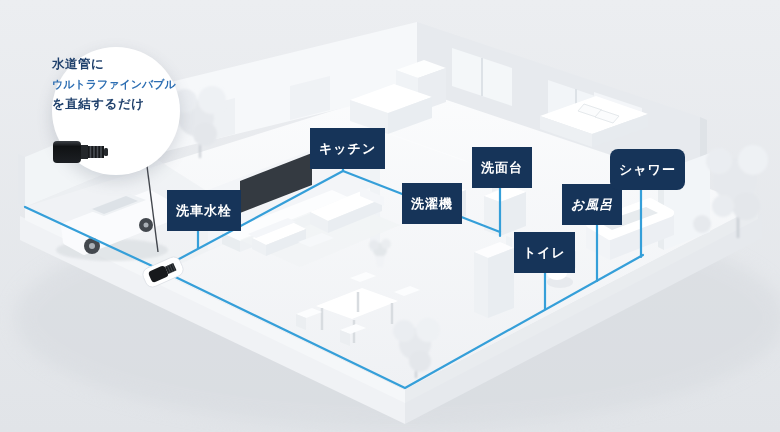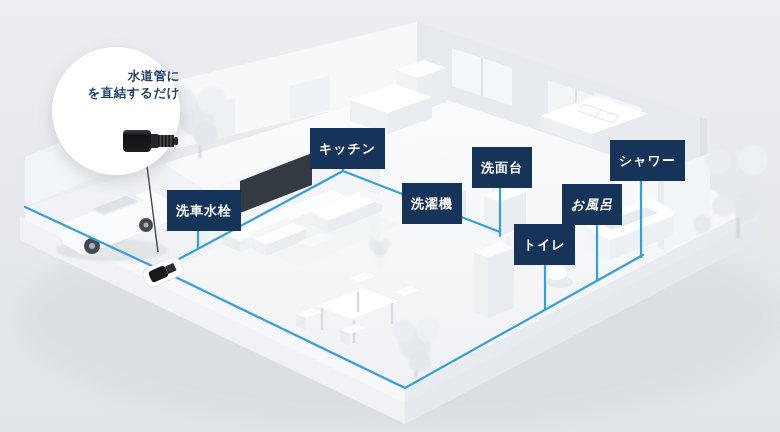--- a/index.html
+++ b/index.html
@@ -18,21 +18,21 @@
     line-height:1;
     padding:14px 9px;
     letter-spacing:1px;
     white-space:nowrap;
     z-index:5;
   }
   .callout{
     position:absolute;left:52px;top:47px;width:128px;height:128px;
     background:#ffffff;border-radius:50%;
     box-shadow:0 6px 16px rgba(80,92,110,.20);
-    display:flex;flex-direction:column;align-items:flex-end;justify-content:center;
+    display:flex;flex-direction:column;align-items:flex-start;justify-content:center;
     text-align:center;z-index:6;
   }
   .callout .l1,.callout .l3{font-size:12.5px;font-weight:bold;color:#1e3f6b;letter-spacing:.5px;}
   .callout .l2{font-size:11px;font-weight:bold;color:#2e6fb3;margin:4px 0;letter-spacing:0;}
   .callout .l3{margin-bottom:20px;}
   .callout svg{margin-top:5px;}
 </style>
 </head>
 <body>
 
@@ -247,20 +247,21 @@
       <rect x="4" y="-4" width="9" height="8" fill="#1d2023"></rect>
       <line x1="6.5" y1="-4" x2="6.5" y2="4" stroke="#40444a" stroke-width="1"></line>
       <line x1="9" y1="-4" x2="9" y2="4" stroke="#40444a" stroke-width="1"></line>
       <line x1="11.5" y1="-4" x2="11.5" y2="4" stroke="#40444a" stroke-width="1"></line>
     </g>
   </g>
 </svg>
 
 <div class="callout">
   <div class="l1">水道管に</div>
+  <div class="l2">ウルトラファインバブル</div>
   <div class="l3">を直結するだけ</div>
   <svg width="58" height="28" viewBox="0 0 58 28">
     <defs>
       <linearGradient id="devBody" x1="0" y1="0" x2="0" y2="1">
         <stop offset="0" stop-color="#3c4046"></stop>
           <stop offset=".25" stop-color="#101214"></stop>
           <stop offset="1" stop-color="#1c1f23"></stop>
       </linearGradient>
     </defs>
     <rect x="1" y="3" width="28" height="22" rx="4" fill="url(#devBody)"></rect>
@@ -271,15 +272,15 @@
     <line x1="45.5" y1="8" x2="45.5" y2="20" stroke="#4a4e55" stroke-width="1.6"></line>
     <line x1="49" y1="8" x2="49" y2="20" stroke="#4a4e55" stroke-width="1.6"></line>
     <rect x="52" y="10" width="4" height="8" rx="1.5" fill="#26292d"></rect>
   </svg>
 </div>
 
 <div class="tag" style="left:167px;top:190px;">洗車水栓</div>
 <div class="tag" style="left:310px;top:128px;">キッチン</div>
 <div class="tag" style="left:402px;top:183px;">洗濯機</div>
 <div class="tag" style="left:472px;top:147px;">洗面台</div>
-<div class="tag" style="left:514px;top:224px;">トイレ</div>
+<div class="tag" style="left:514px;top:232px;">トイレ</div>
 <div class="tag" style="left:562px;top:184px;font-style:italic;">お風呂</div>
-<div class="tag" style="left:610px;top:140px;">シャワー</div>
+<div class="tag" style="left:610px;top:149px;border-radius:8px;">シャワー</div>
 
 </body></html>

